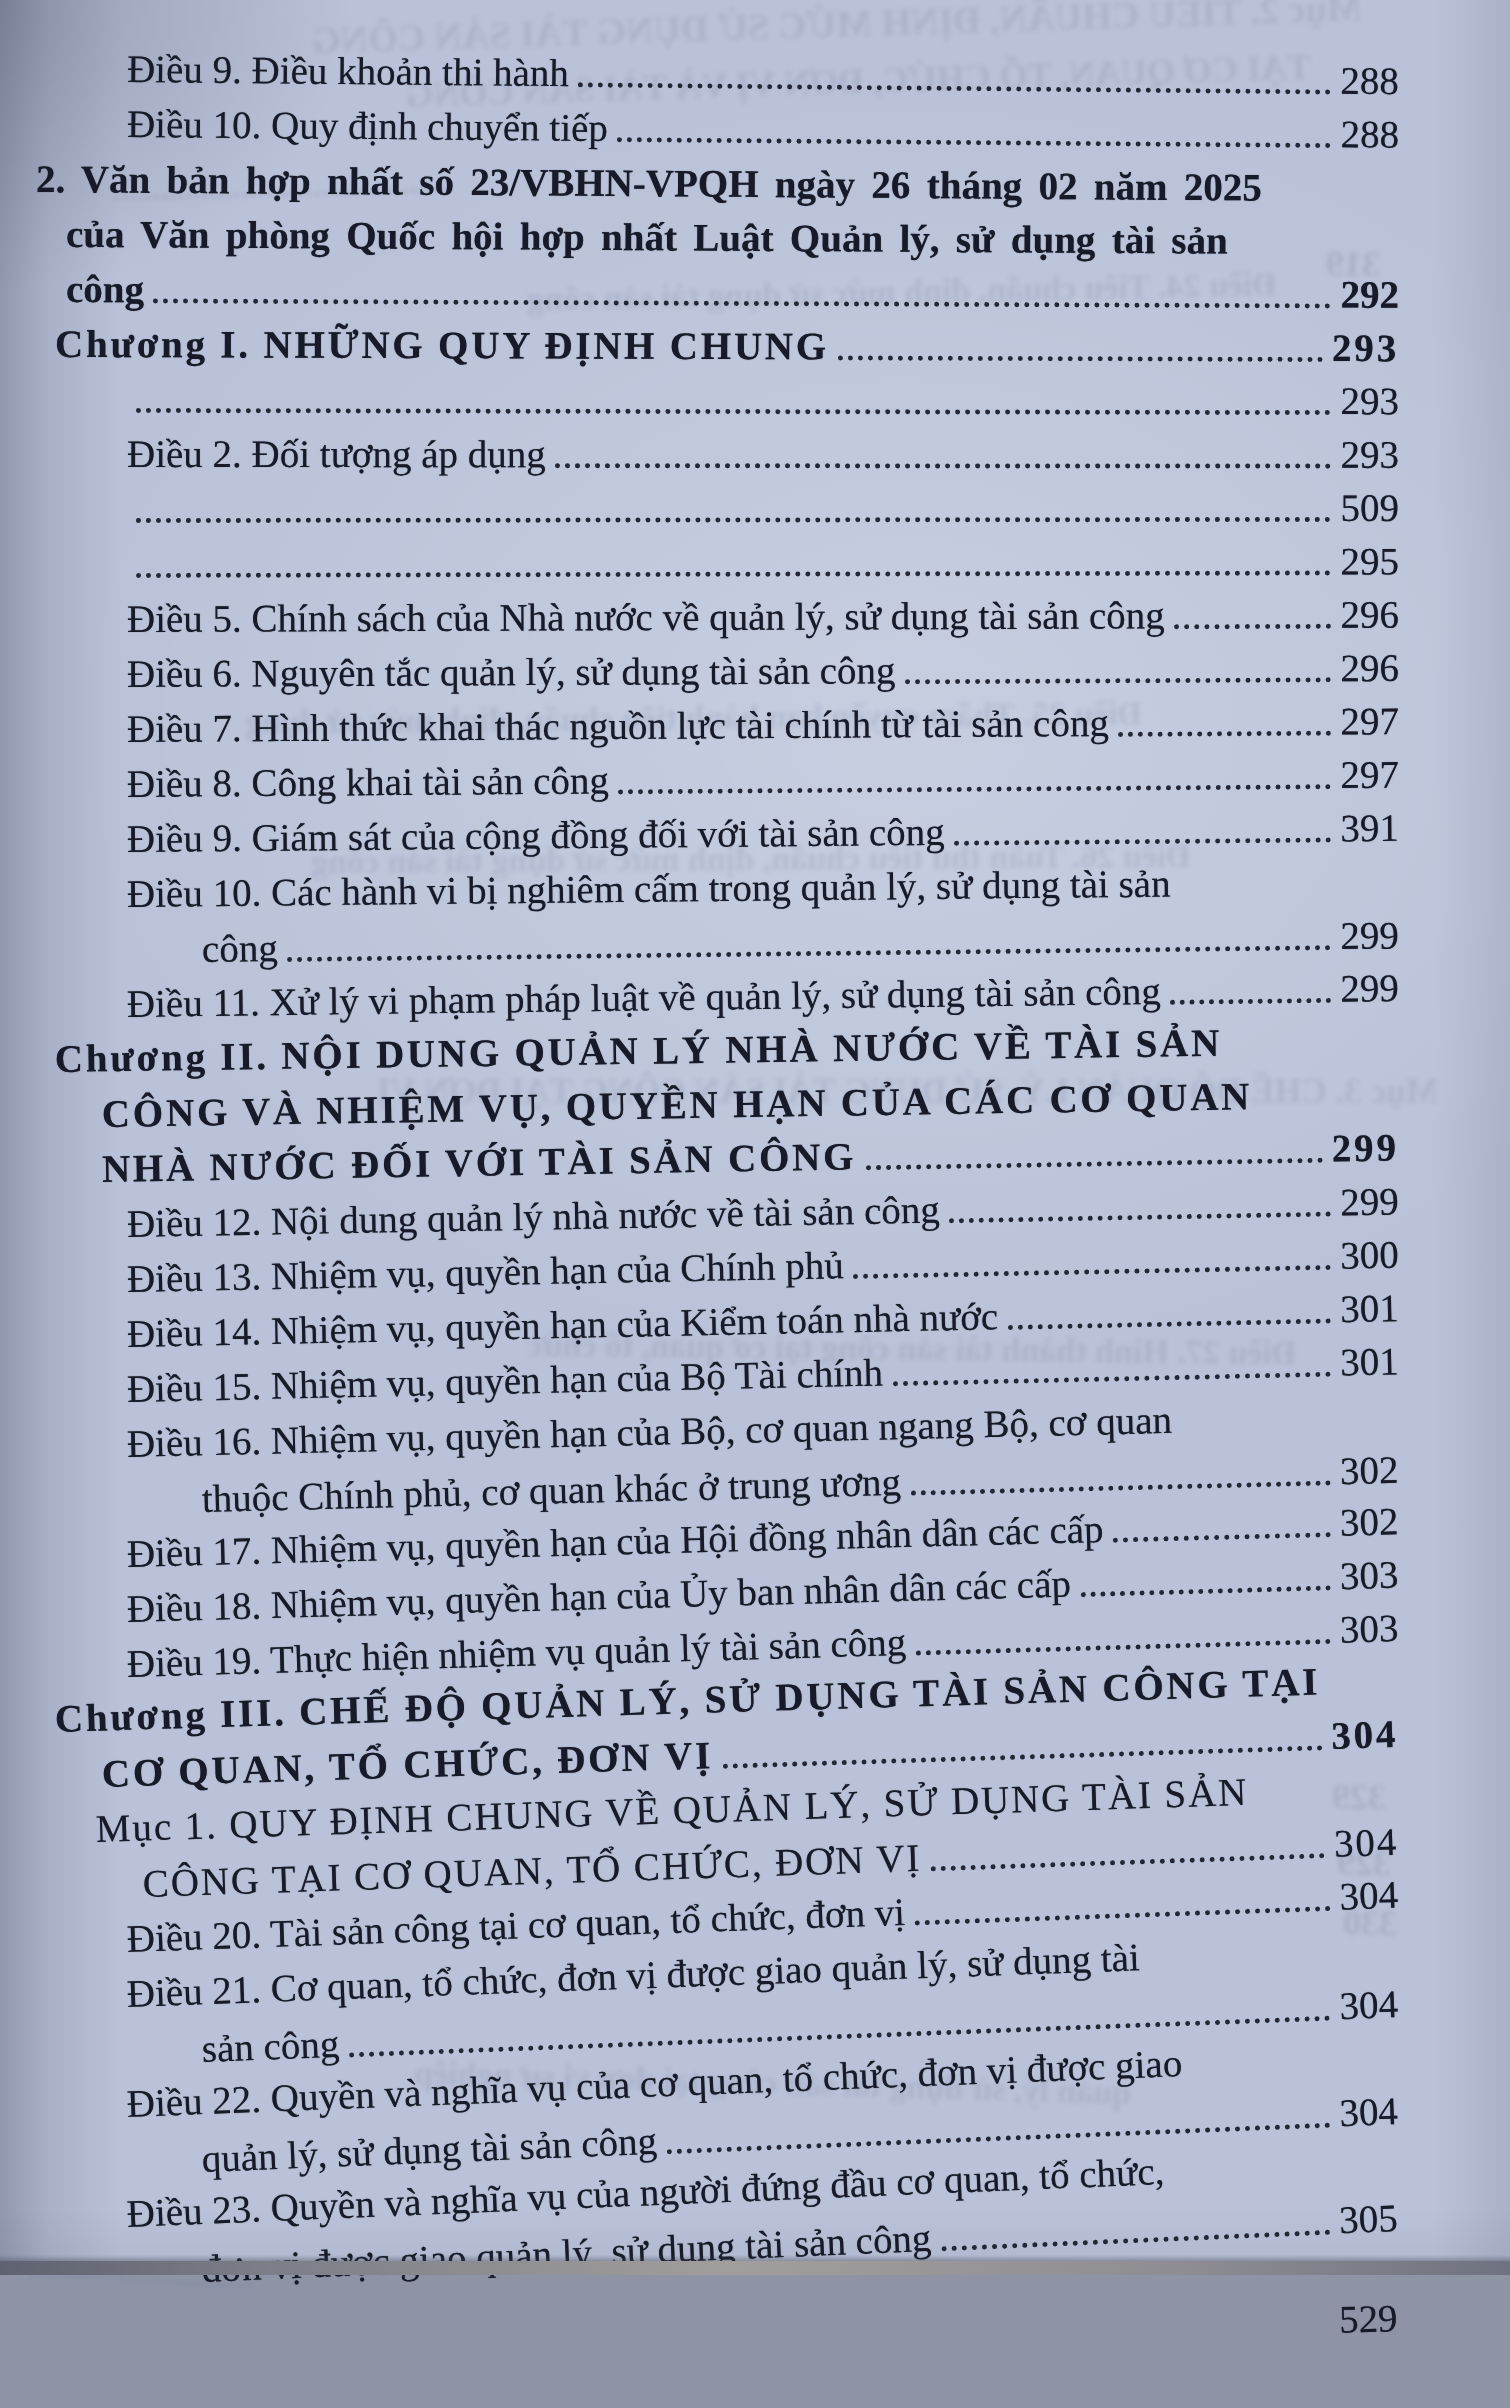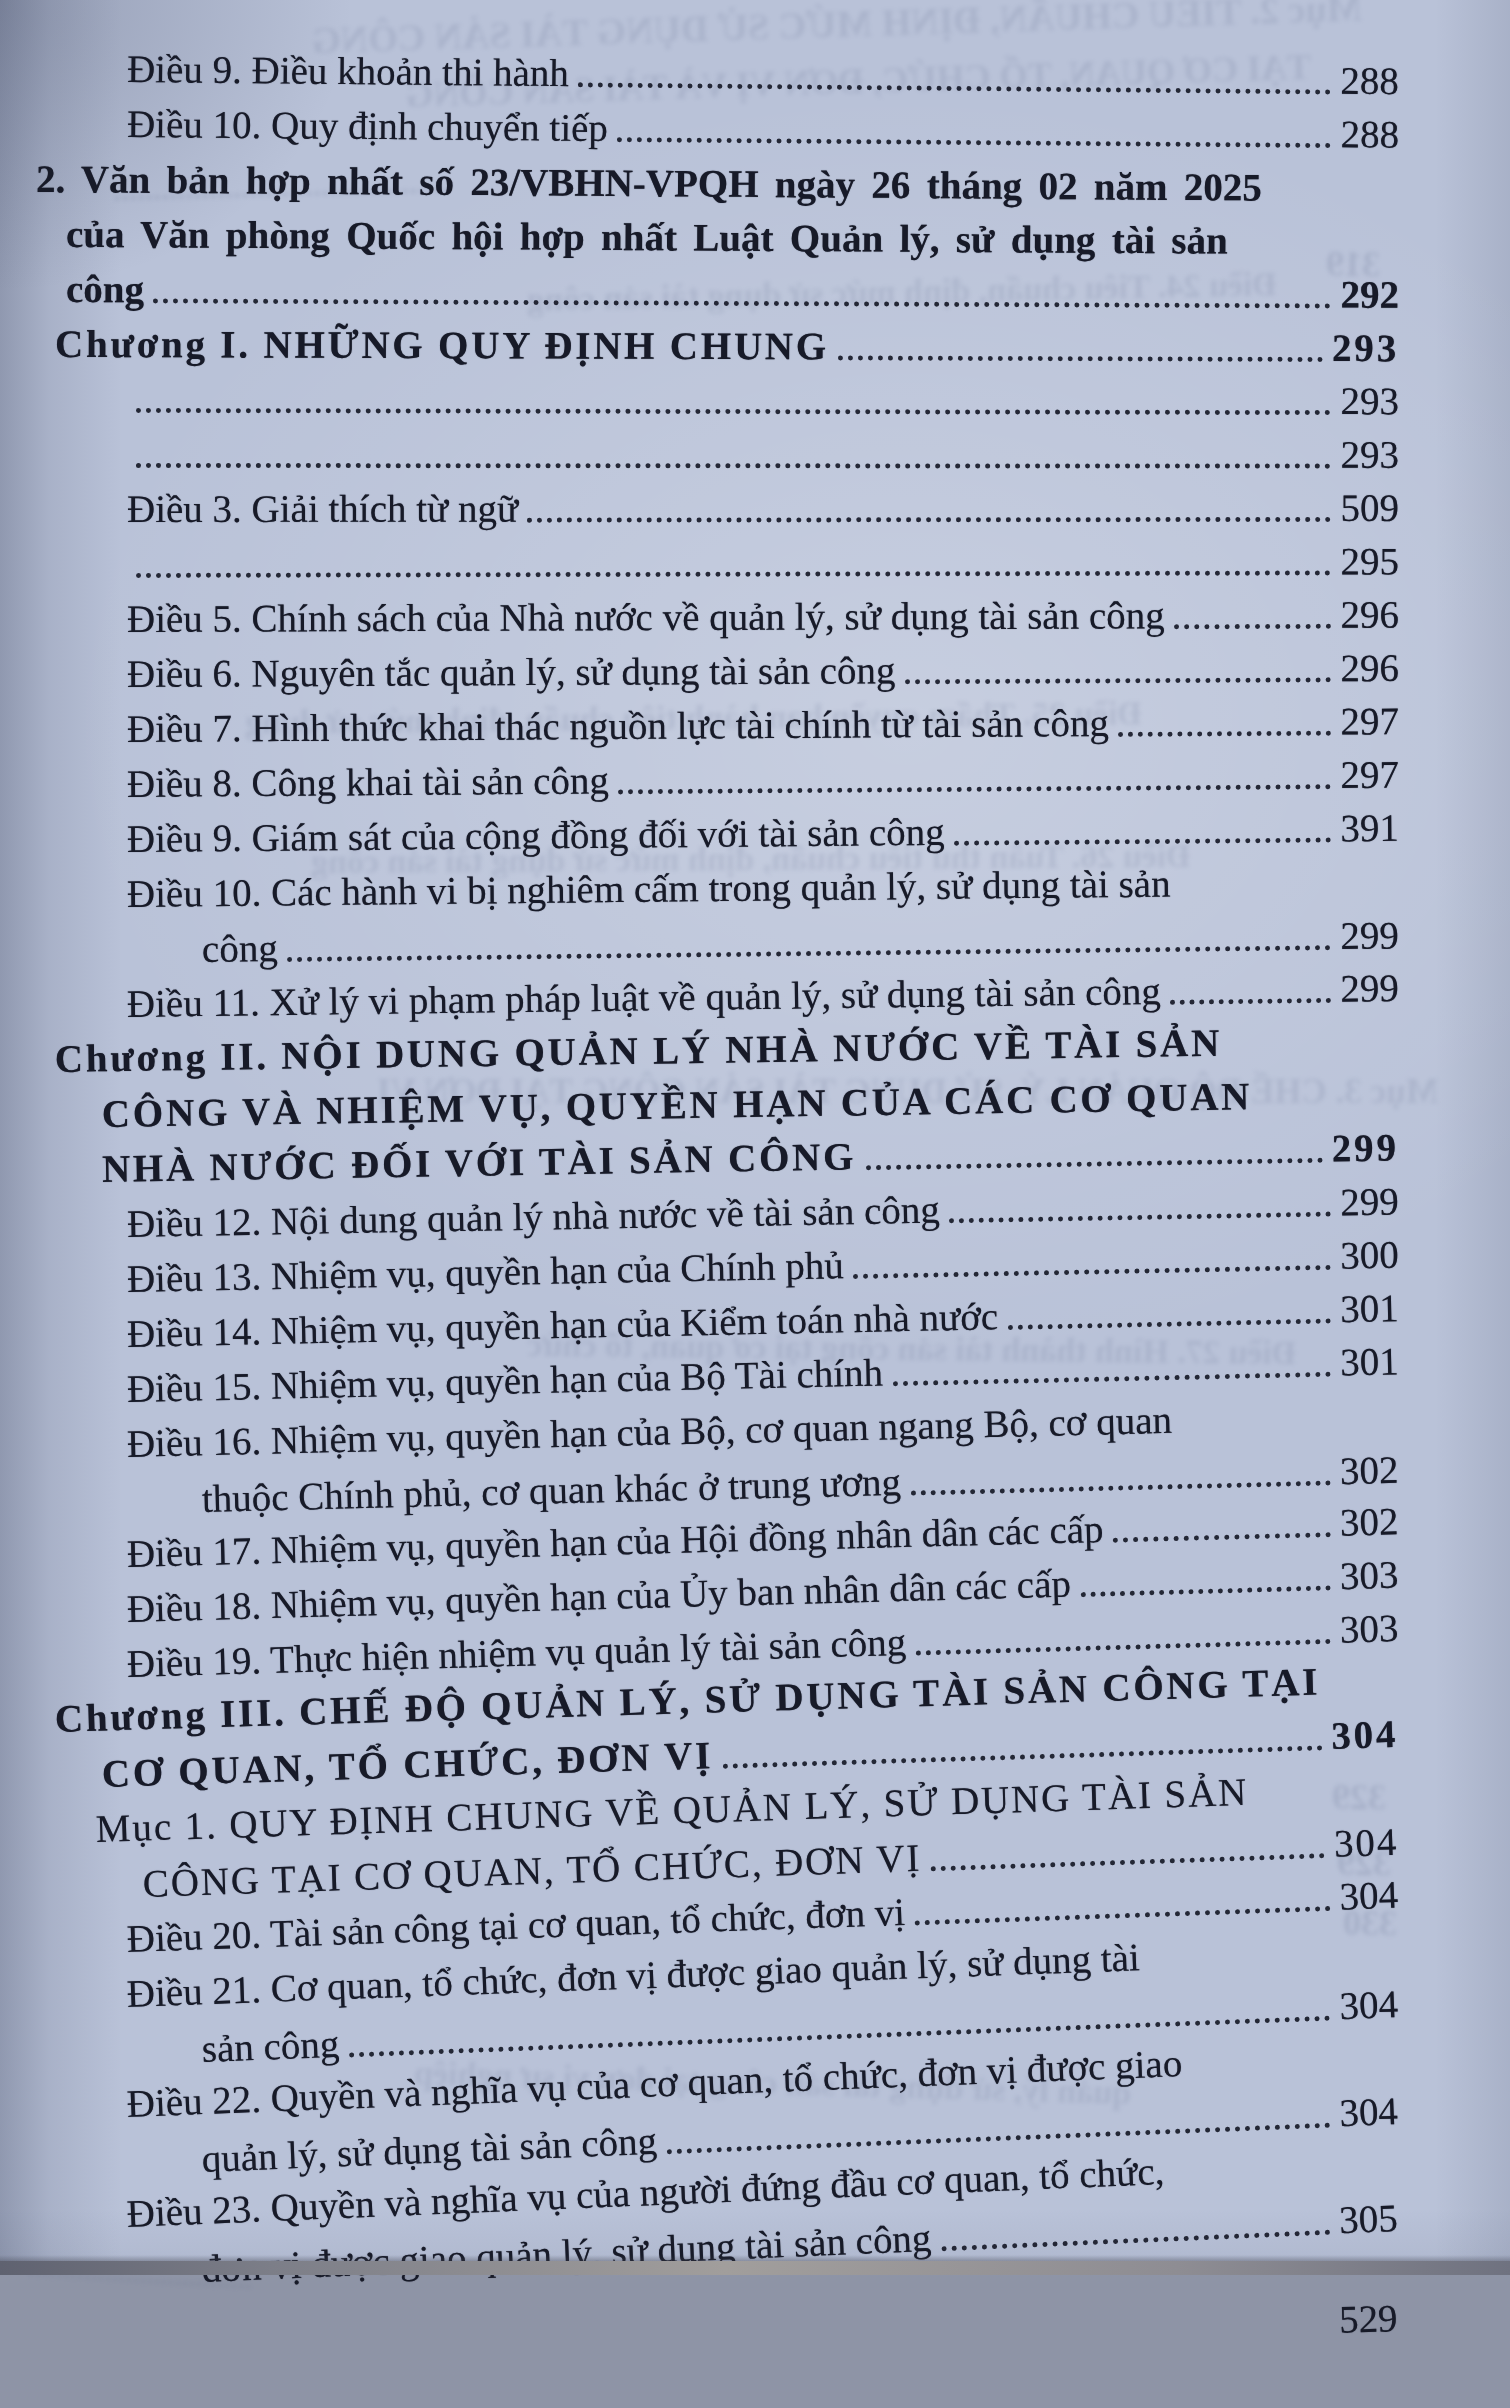--- a/index.html
+++ b/index.html
@@ -116,25 +116,25 @@
       <div class="row lvl-chuong bold" style="transform: rotate(0.18deg);">
         <span class="txt">Chương I. NHỮNG QUY ĐỊNH CHUNG</span>
         <span class="leader"></span>
         <span class="pg">293</span>
       </div>
       <div class="row lvl-dieu" style="transform: rotate(0.1deg);">
         <span class="leader"></span>
         <span class="pg">293</span>
       </div>
       <div class="row lvl-dieu" style="transform: rotate(0.03deg);">
+        <span class="txt">Điều 2. Đối tượng áp dụng</span>
         <span class="leader"></span>
         <span class="pg">293</span>
       </div>
       <div class="row lvl-dieu" style="transform: rotate(-0.05deg);">
-        <span class="txt">Điều 3. Giải thích từ ngữ</span>
         <span class="leader"></span>
         <span class="pg">509</span>
       </div>
       <div class="row lvl-dieu" style="transform: rotate(-0.12deg);">
         <span class="leader"></span>
         <span class="pg">295</span>
       </div>
       <div class="row lvl-dieu" style="transform: rotate(-0.2deg);">
         <span class="txt">Điều 5. Chính sách của Nhà nước về quản lý, sử dụng tài sản công</span>
         <span class="leader"></span>

